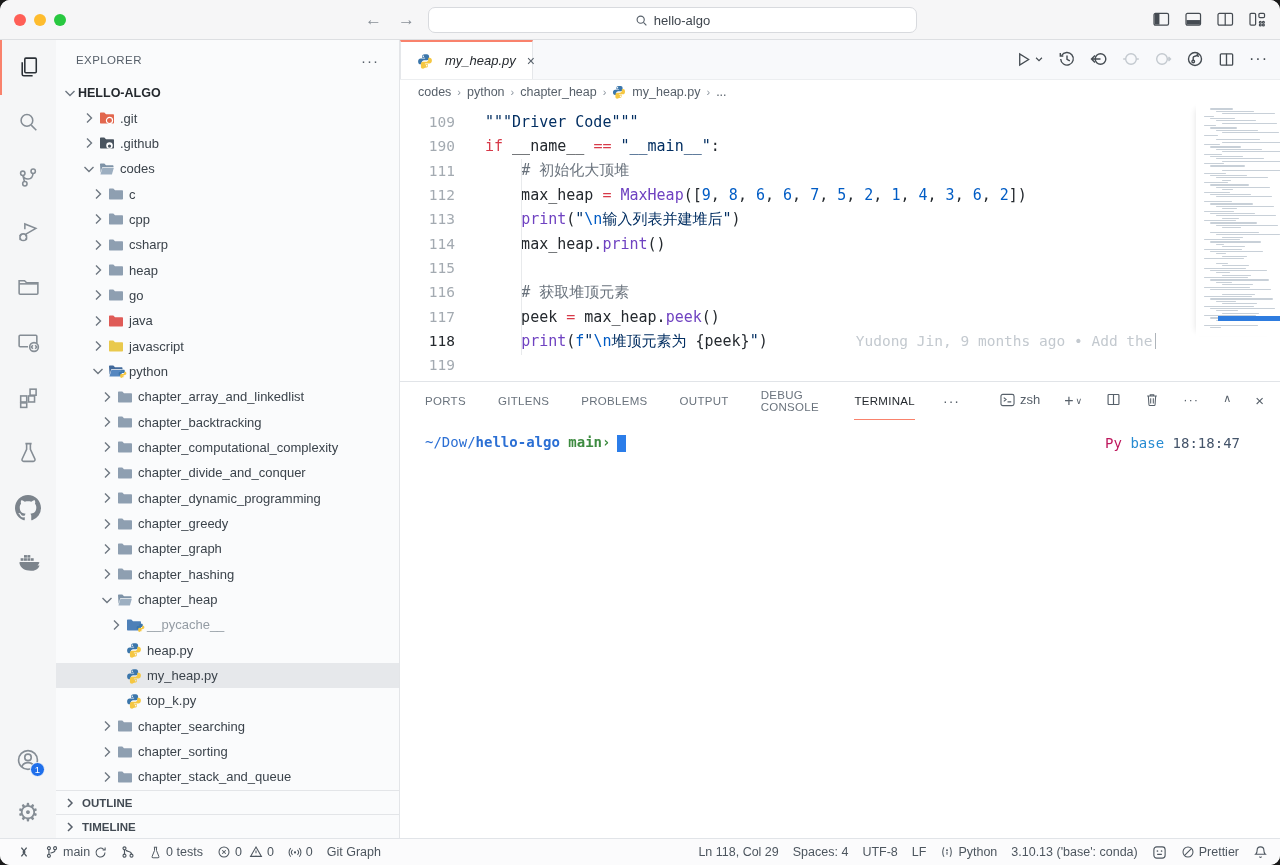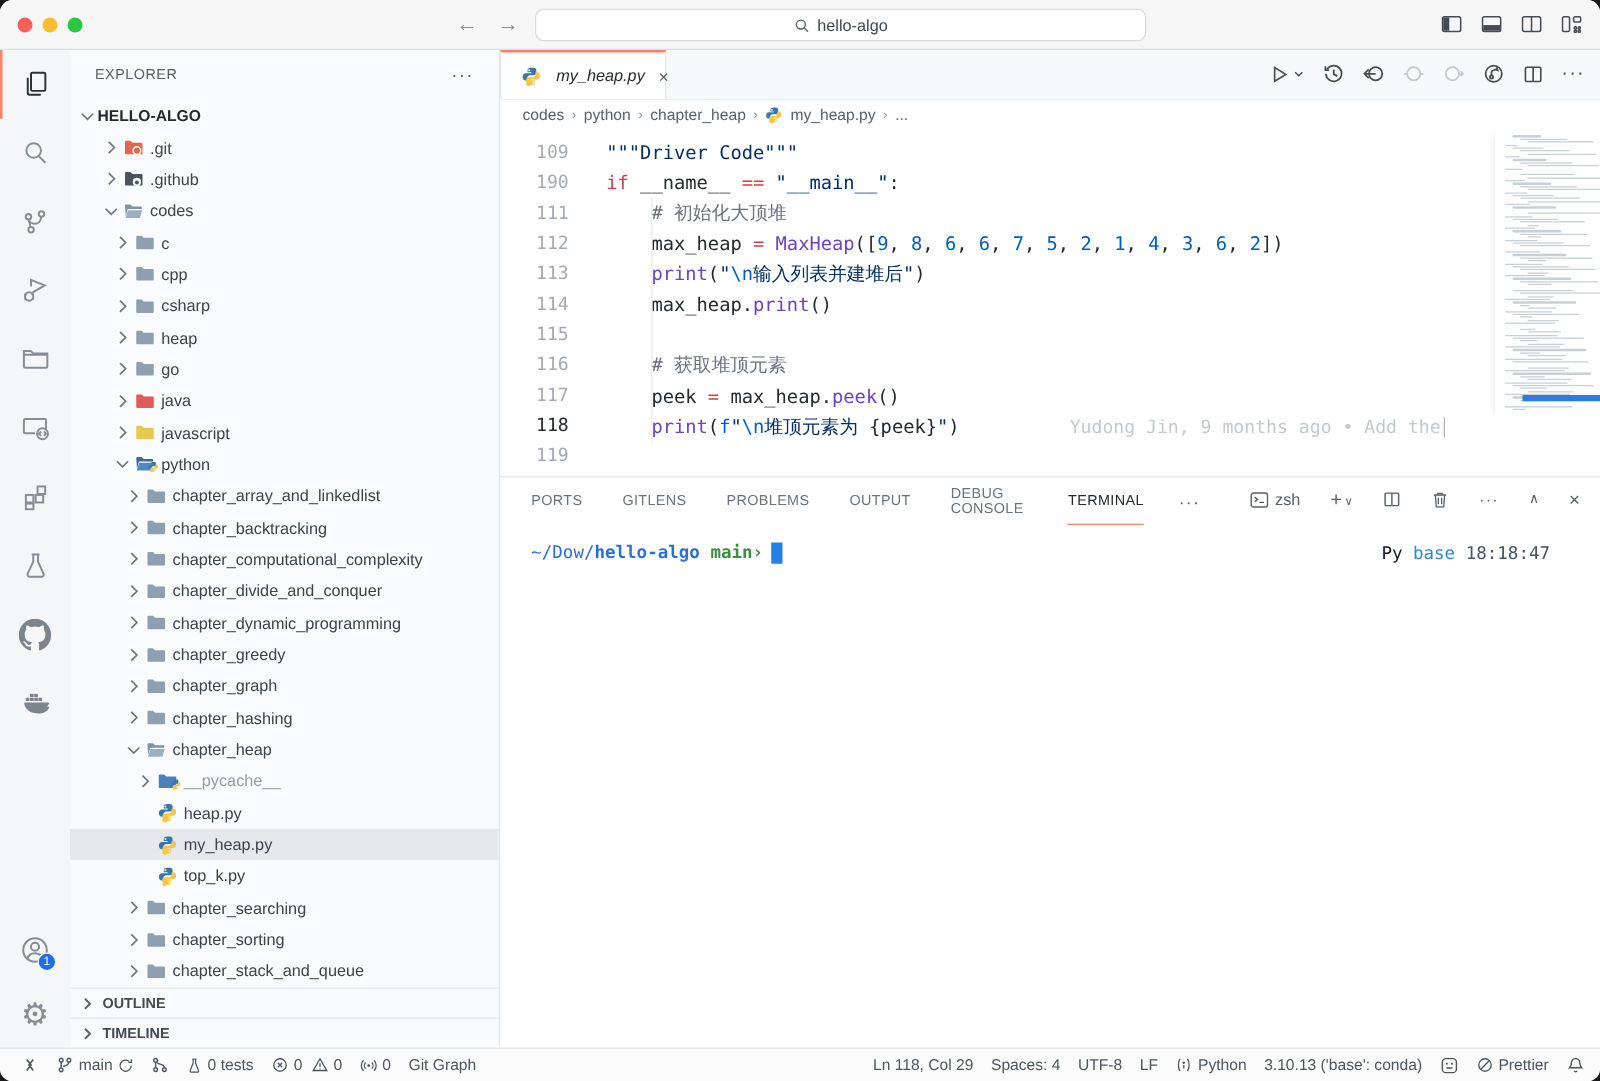--- a/index.html
+++ b/index.html
@@ -87,21 +87,21 @@
   .p-actions { margin-left:auto; display:flex; align-items:flex-start; gap:24px; color:#57606a; font-size:13px;padding-left:40px; }
   .zsh { display:flex; align-items:center; gap:5px; }
   .plusgrp { display:flex; align-items:center; gap:2px; font-size:16px; }
   .chev-sm { font-size:9px; color:#57606a; }
   .terminal { flex:1; font-family:"DejaVu Sans Mono","Liberation Mono",monospace; font-size:14px;
               padding:14px 40px 0 25px; }
   .termline { display:flex; justify-content:space-between; align-items:center; }
   .t-blue { color:#2b6fd4; } .t-blue-b { color:#2b6fd4; font-weight:bold; }
   .t-green { color:#3d8b40; } .t-cursor { display:inline-block; width:9px; height:17px;
               background:#2b7de9; vertical-align:middle; margin-left:7px; }
-  .t-py { color:#0f172a; } .t-base { color:#268bd2; } .t-time { color:#44546a; }
+  .t-py { color:#be185d; } .t-base { color:#268bd2; } .t-time { color:#44546a; }
   
   .statusbar { height:27px; flex:0 0 27px; background:#fbfbfc; border-top:1px solid #e1e4e8;
                display:flex; align-items:center; font-size:12.5px; color:#4d565f;
                padding:0 12px 0 10px; }
   .sitem { display:flex; align-items:center; gap:4px; padding:0 7px; height:100%; }
   .sb-right { margin-left:auto; display:flex; align-items:center; }
   svg.ic { display:block; }
 </style>
 </head>
 <body>

